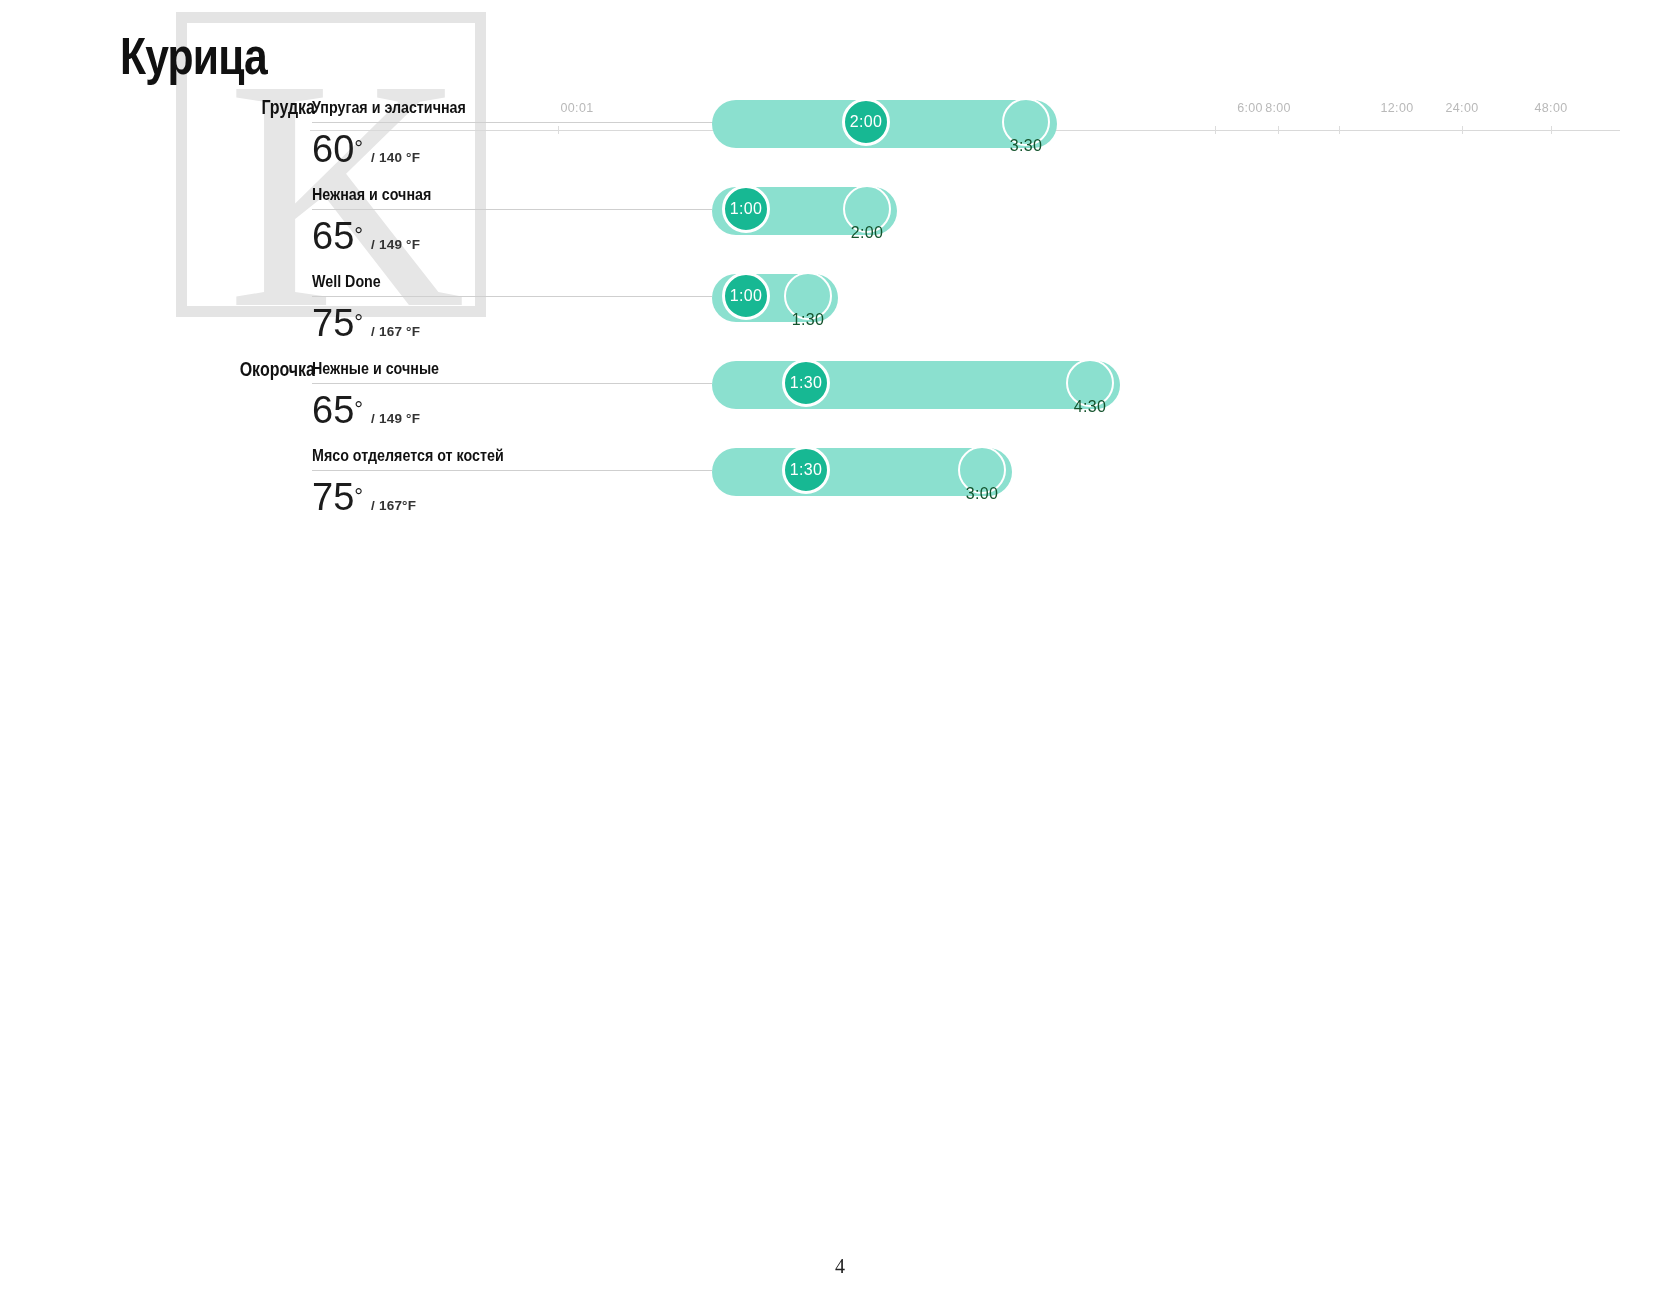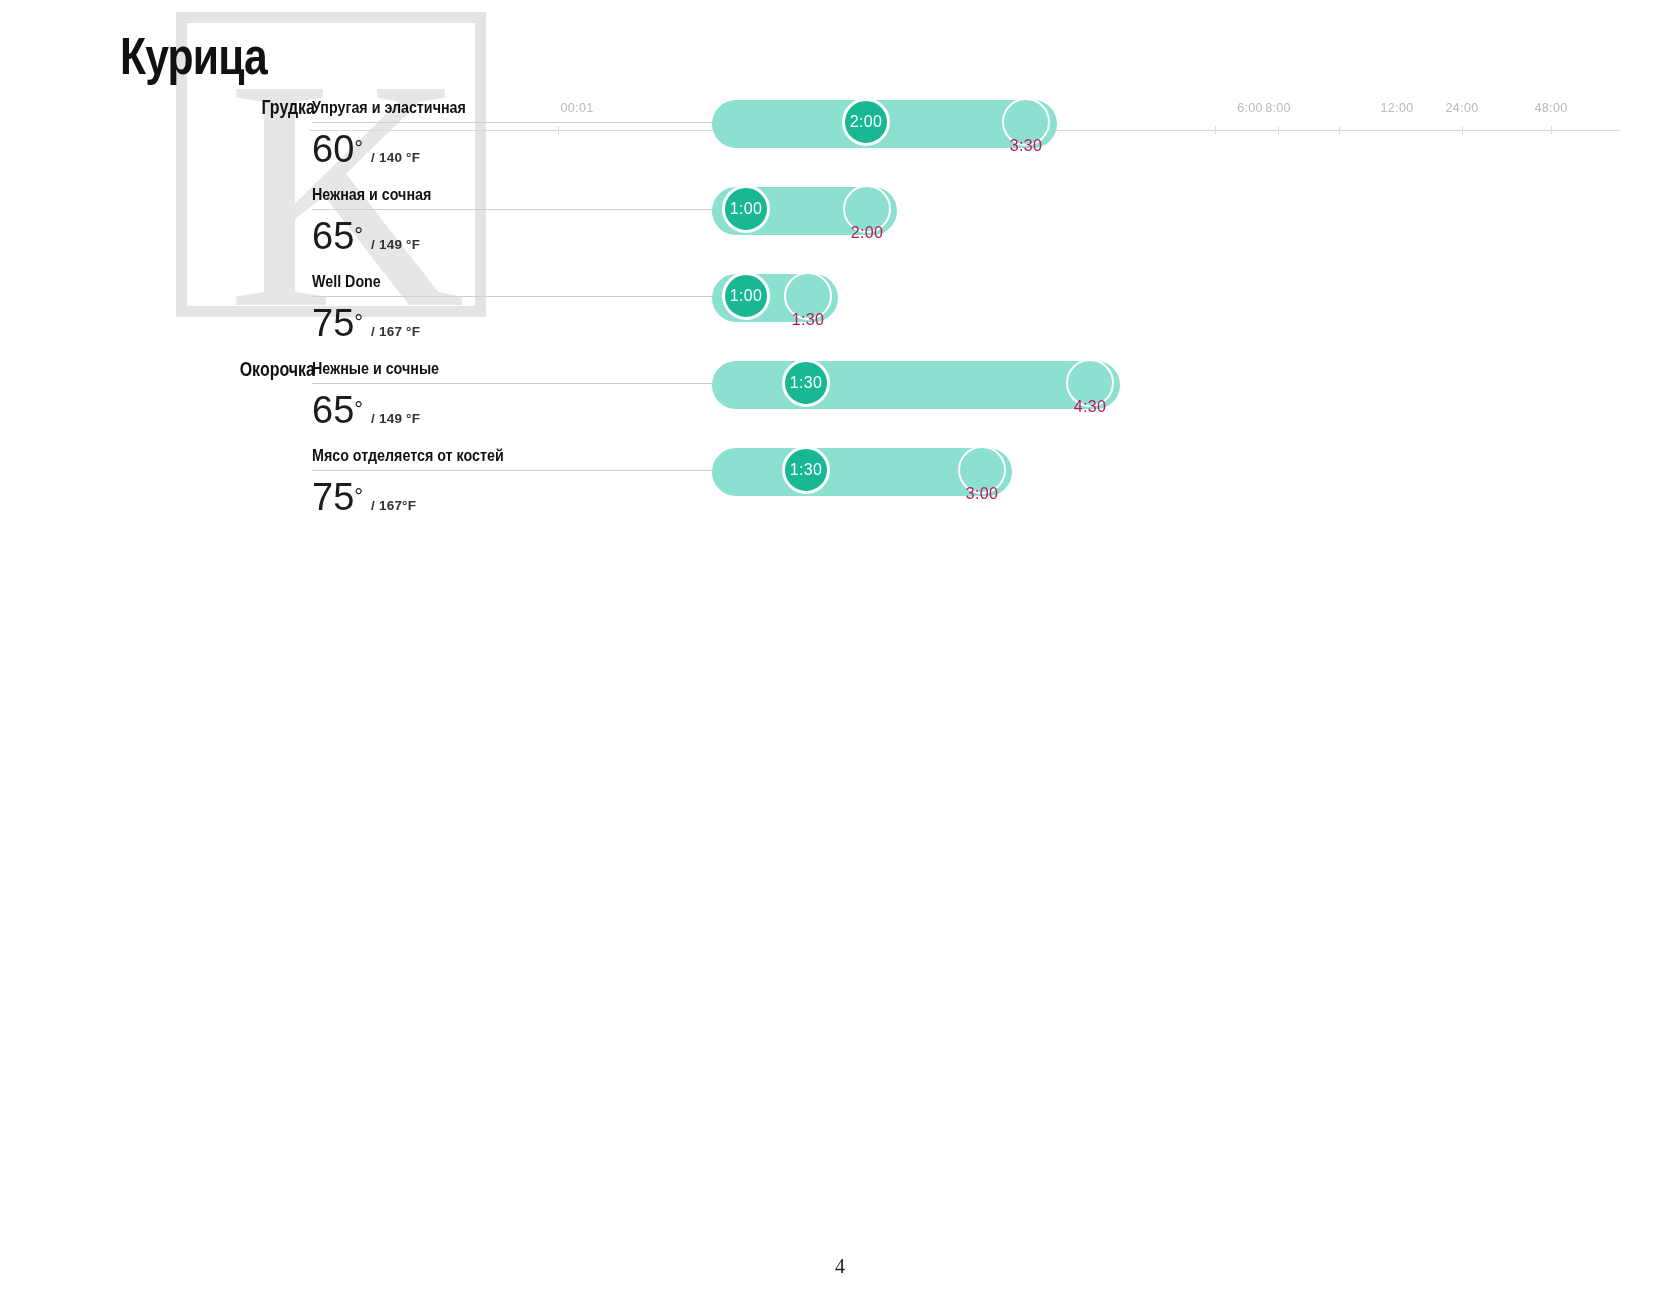--- a/index.html
+++ b/index.html
@@ -204,21 +204,21 @@
     border: 3px solid #ffffff;
   }
   .marker.end {
     border: 2.5px solid #ffffff;
     background: transparent;
   }
   .marker span {
     color: #ffffff;
     font-family: "Liberation Sans", sans-serif;
   }
-  .marker.end span { color: #be185d; margin-top: 48px; }
+  .marker.end span { color: #14532d; margin-top: 48px; }
 
   #page-number {
     position: absolute;
     left: 0;
     top: 1255px;
     width: 1680px;
     text-align: center;
     font-family: "Liberation Serif", serif;
     font-size: 20px;
     color: #222;

